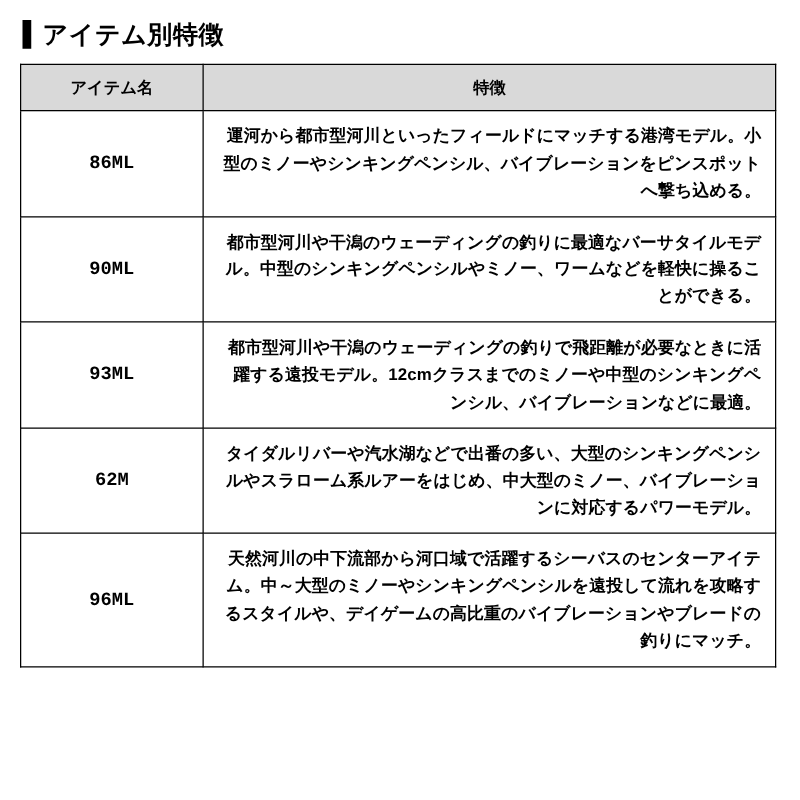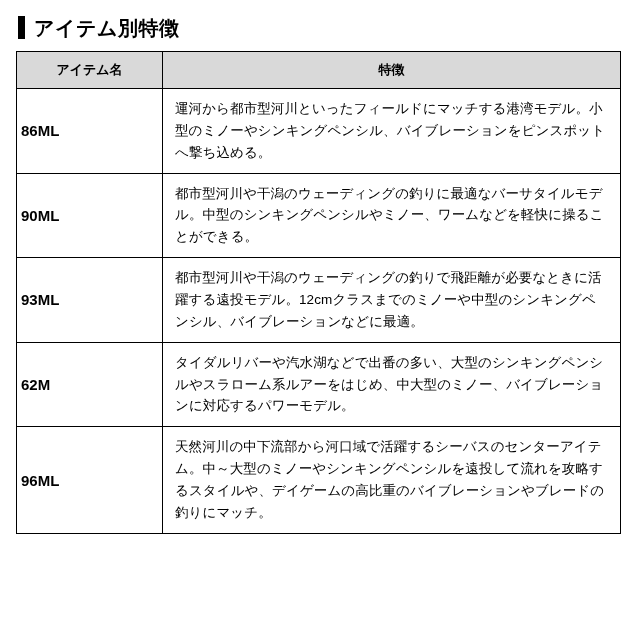--- a/index.html
+++ b/index.html
@@ -52,31 +52,33 @@
     background: #d9d9d9;
     font-size: 13px;
     font-weight: bold;
     height: 30px;
     padding: 3px 4px;
     text-align: center;
   }
   .col-name { width: 146px; }
   .col-feat { width: 458px; }
   td.item-name {
-    text-align: left;
+    text-align: center;
     font-size: 15px;
     font-weight: bold;
     padding: 8px 4px;
+    font-family: Liberation Mono, monospace;
   }
   td.item-feat {
-    text-align: left;
+    text-align: right;
     font-size: 13.5px;
     line-height: 1.62;
     padding: 9px 11px 9px 12px;
     letter-spacing: 0.1px;
+    font-weight: bold;
   }
 </style>
 </head>
 <body>
 
 <div class="page">
 
   <div class="title-row">
     <span class="title-bar"></span>
     <span class="title-text">アイテム別特徴</span>

